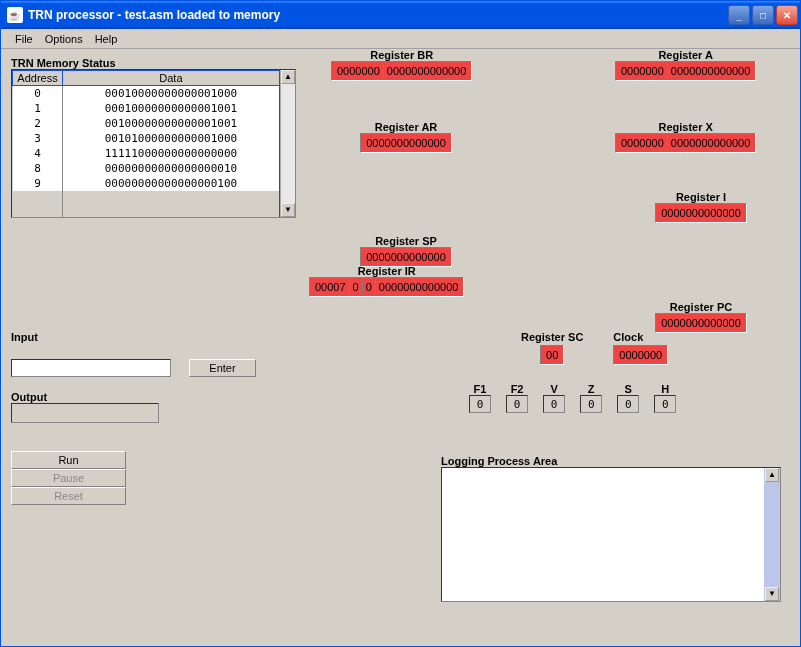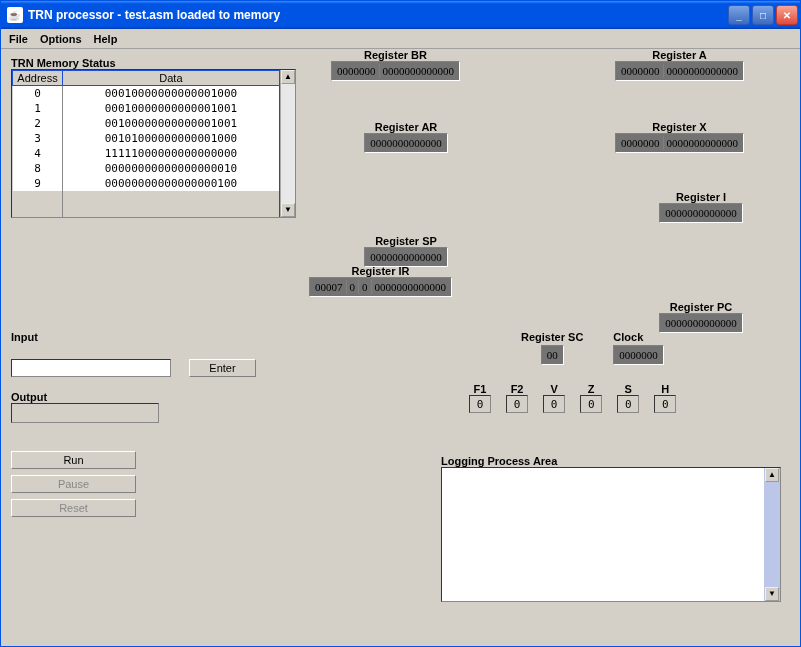--- a/index.html
+++ b/index.html
@@ -57,23 +57,23 @@
     font-size: 10px;
     cursor: pointer;
   }
   .win-btn.close { background: linear-gradient(to bottom, #f5a69a, #e04b3a); border-color: #c0392b; }
   .menubar {
     height: 20px;
     background: #d4d0c8;
     border-bottom: 1px solid #a0a0a0;
     display: flex;
     align-items: center;
-    padding: 0 8px;
+    padding: 0 14px;
     gap: 12px;
-    font-weight: bold;
+    font-weight: normal;
   }
   .menubar span { cursor: pointer; }
   .content {
     flex: 1;
     position: relative;
     padding: 10px;
   }
   .section-label {
     font-weight: bold;
     font-size: 11px;
@@ -115,28 +115,28 @@
     justify-content:space-between;
     align-items:center;
   }
   .vscroll .arrow {
     width:14px;height:14px;background:#d4d0c8;border:1px outset #eee;font-size:8px;line-height:12px;text-align:center;cursor:pointer;
   }
 
   
   .reg-label { font-weight: bold; text-align:center; }
   .reg-box {
-    background: #737373;
+    background: #ef4444;
     border: 1px solid #808080;
     border-bottom-color:#fff;
     border-right-color:#fff;
     display: inline-flex;
     padding: 2px;
     gap: 0;
-    font-family: Liberation Serif, serif;
+    font-family: Liberation Sans, sans-serif;
     font-size: 11px;
   }
   .reg-box span {
     padding: 1px 3px;
     border-right: 1px solid #808080;
   }
   .reg-box span:last-child { border-right: none; }
 
   .reg-group { position:absolute; text-align:center; }
 
@@ -149,21 +149,21 @@
   }
   .btn {
     background:#d4d0c8;
     border:1px solid #808080;
     border-top-color:#fff; border-left-color:#fff;
     padding:2px 4px;
     cursor:pointer;
     text-align:center;
     font-size:11px;
   }
-  .btn.long { width:125px; display:block; margin-bottom:6px; }
+  .btn.long { width:115px; display:block; }
   .btn.disabled { color:#888; }
 
   .output-box {
     width:148px; height:20px; background:#d4d0c8; border:1px inset #888;
   }
 
   
   .flag-col { display:inline-block; text-align:center; margin-right:12px; }
   .flag-box {
     width:22px; height:18px;

